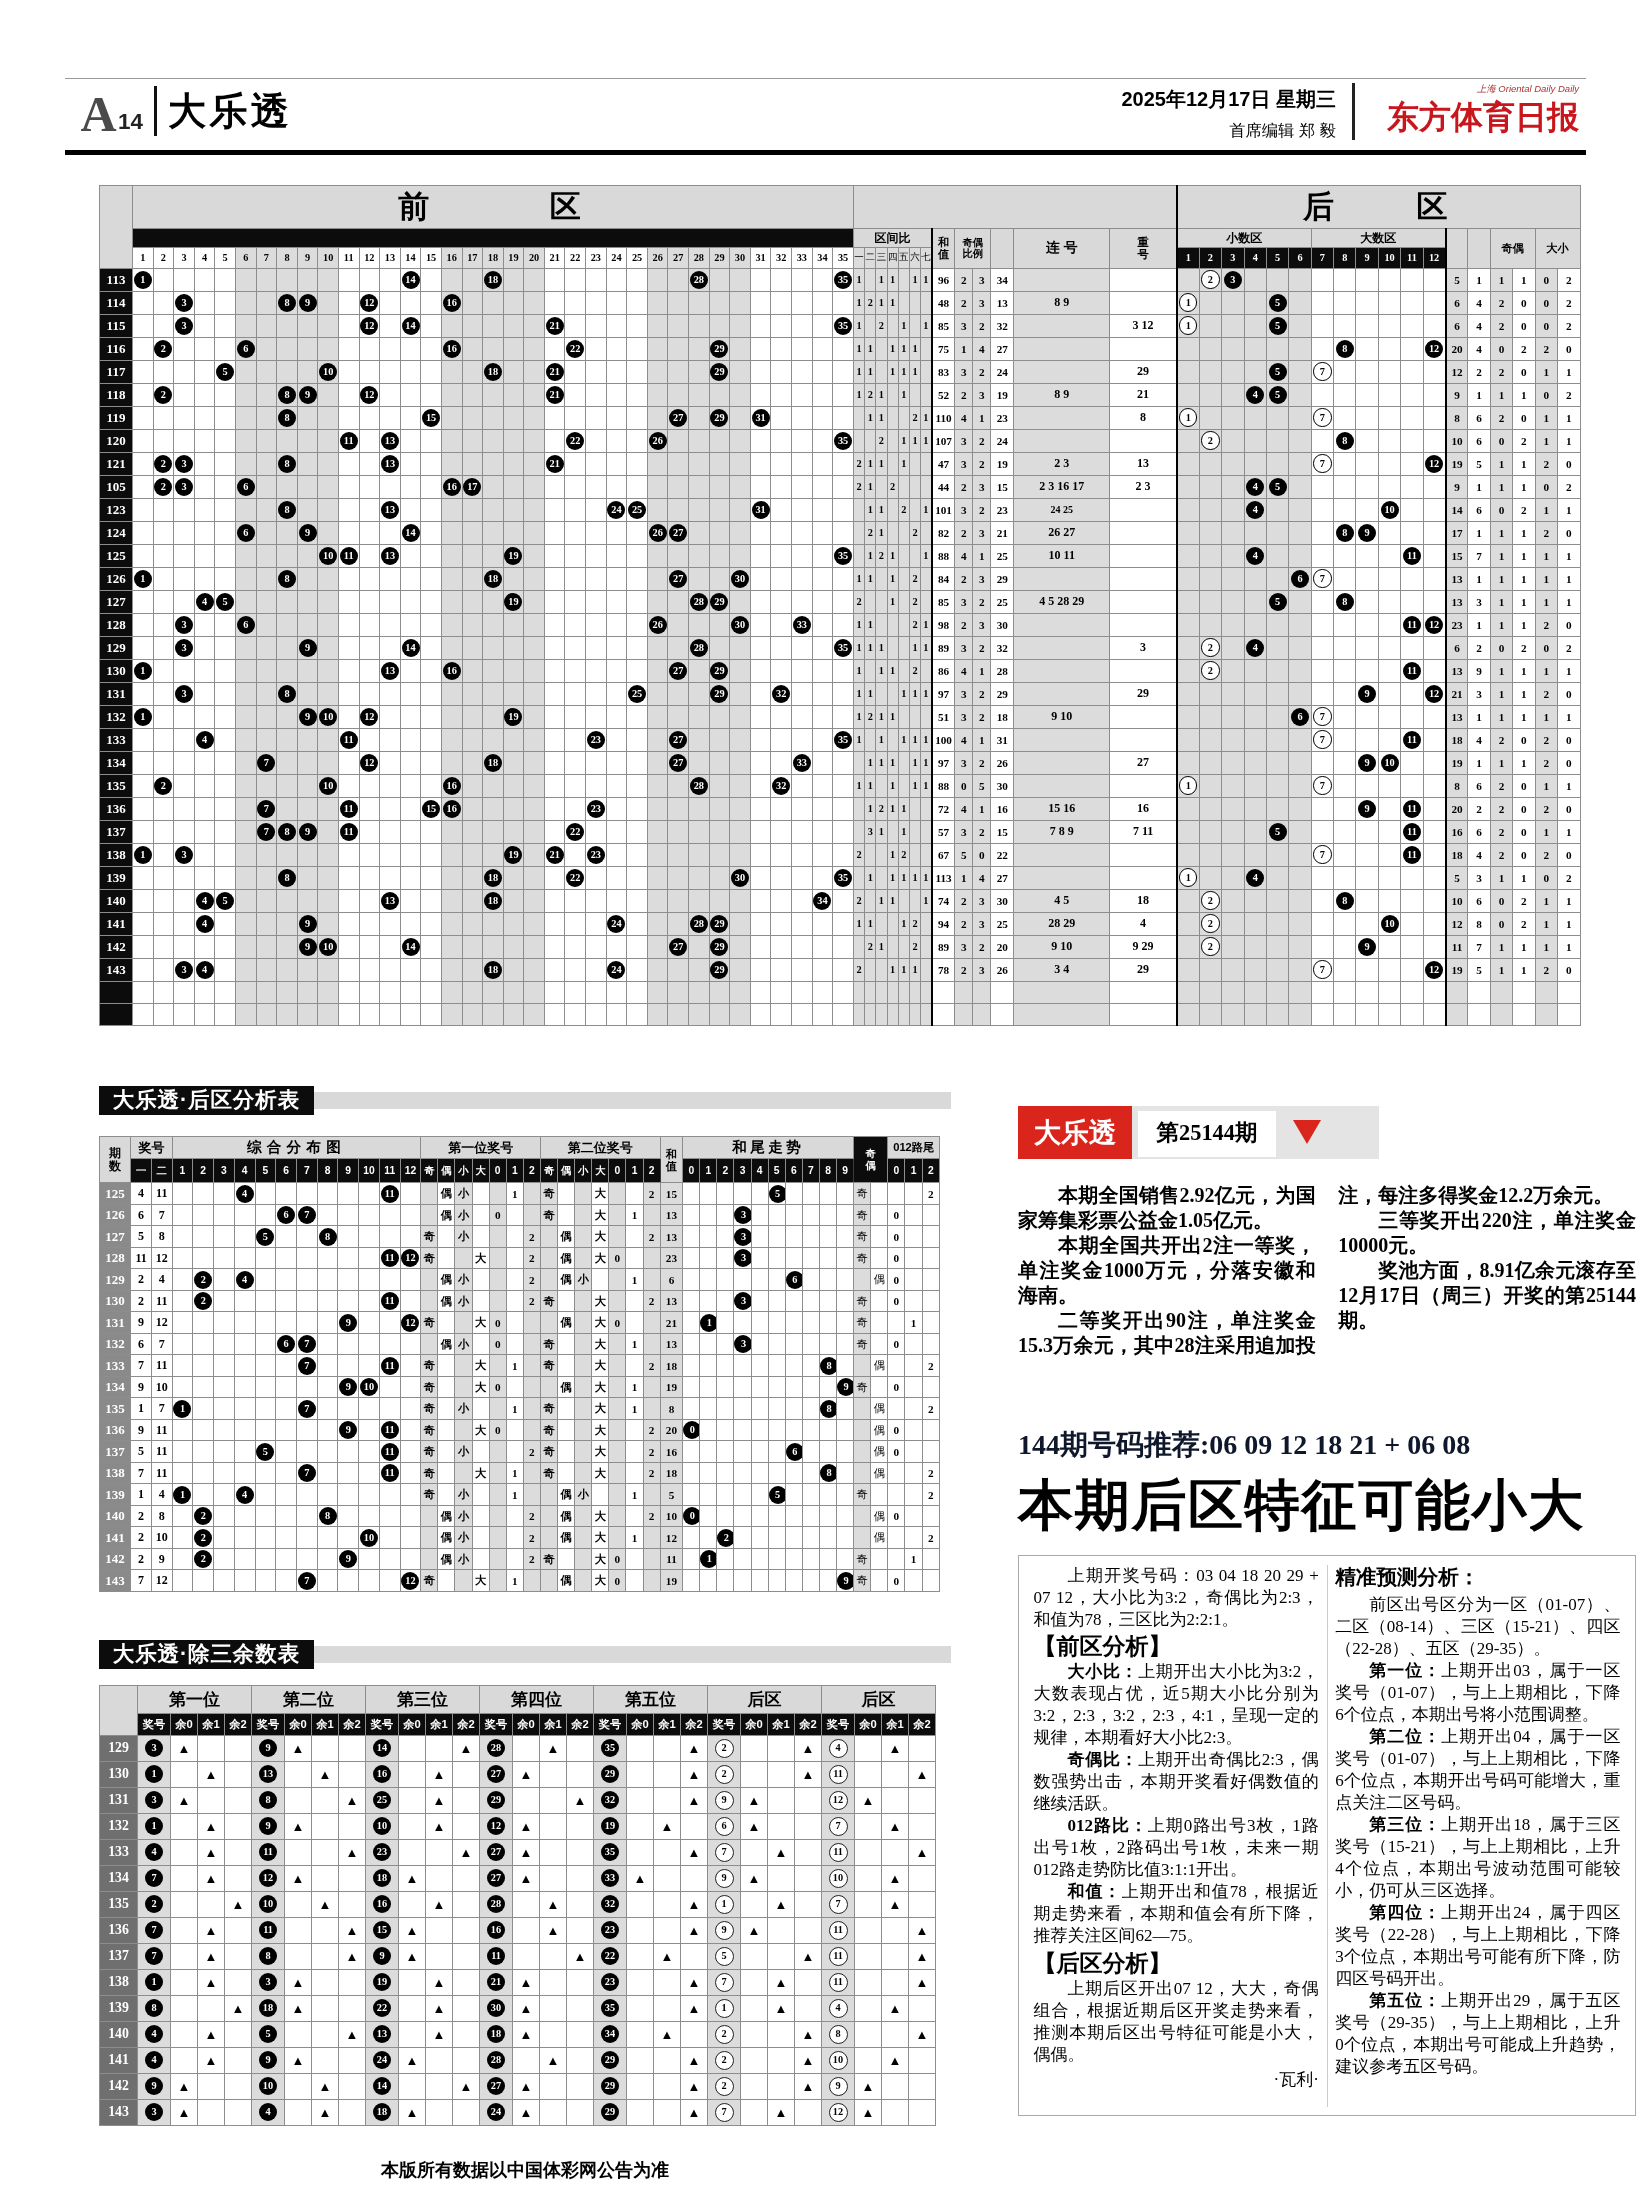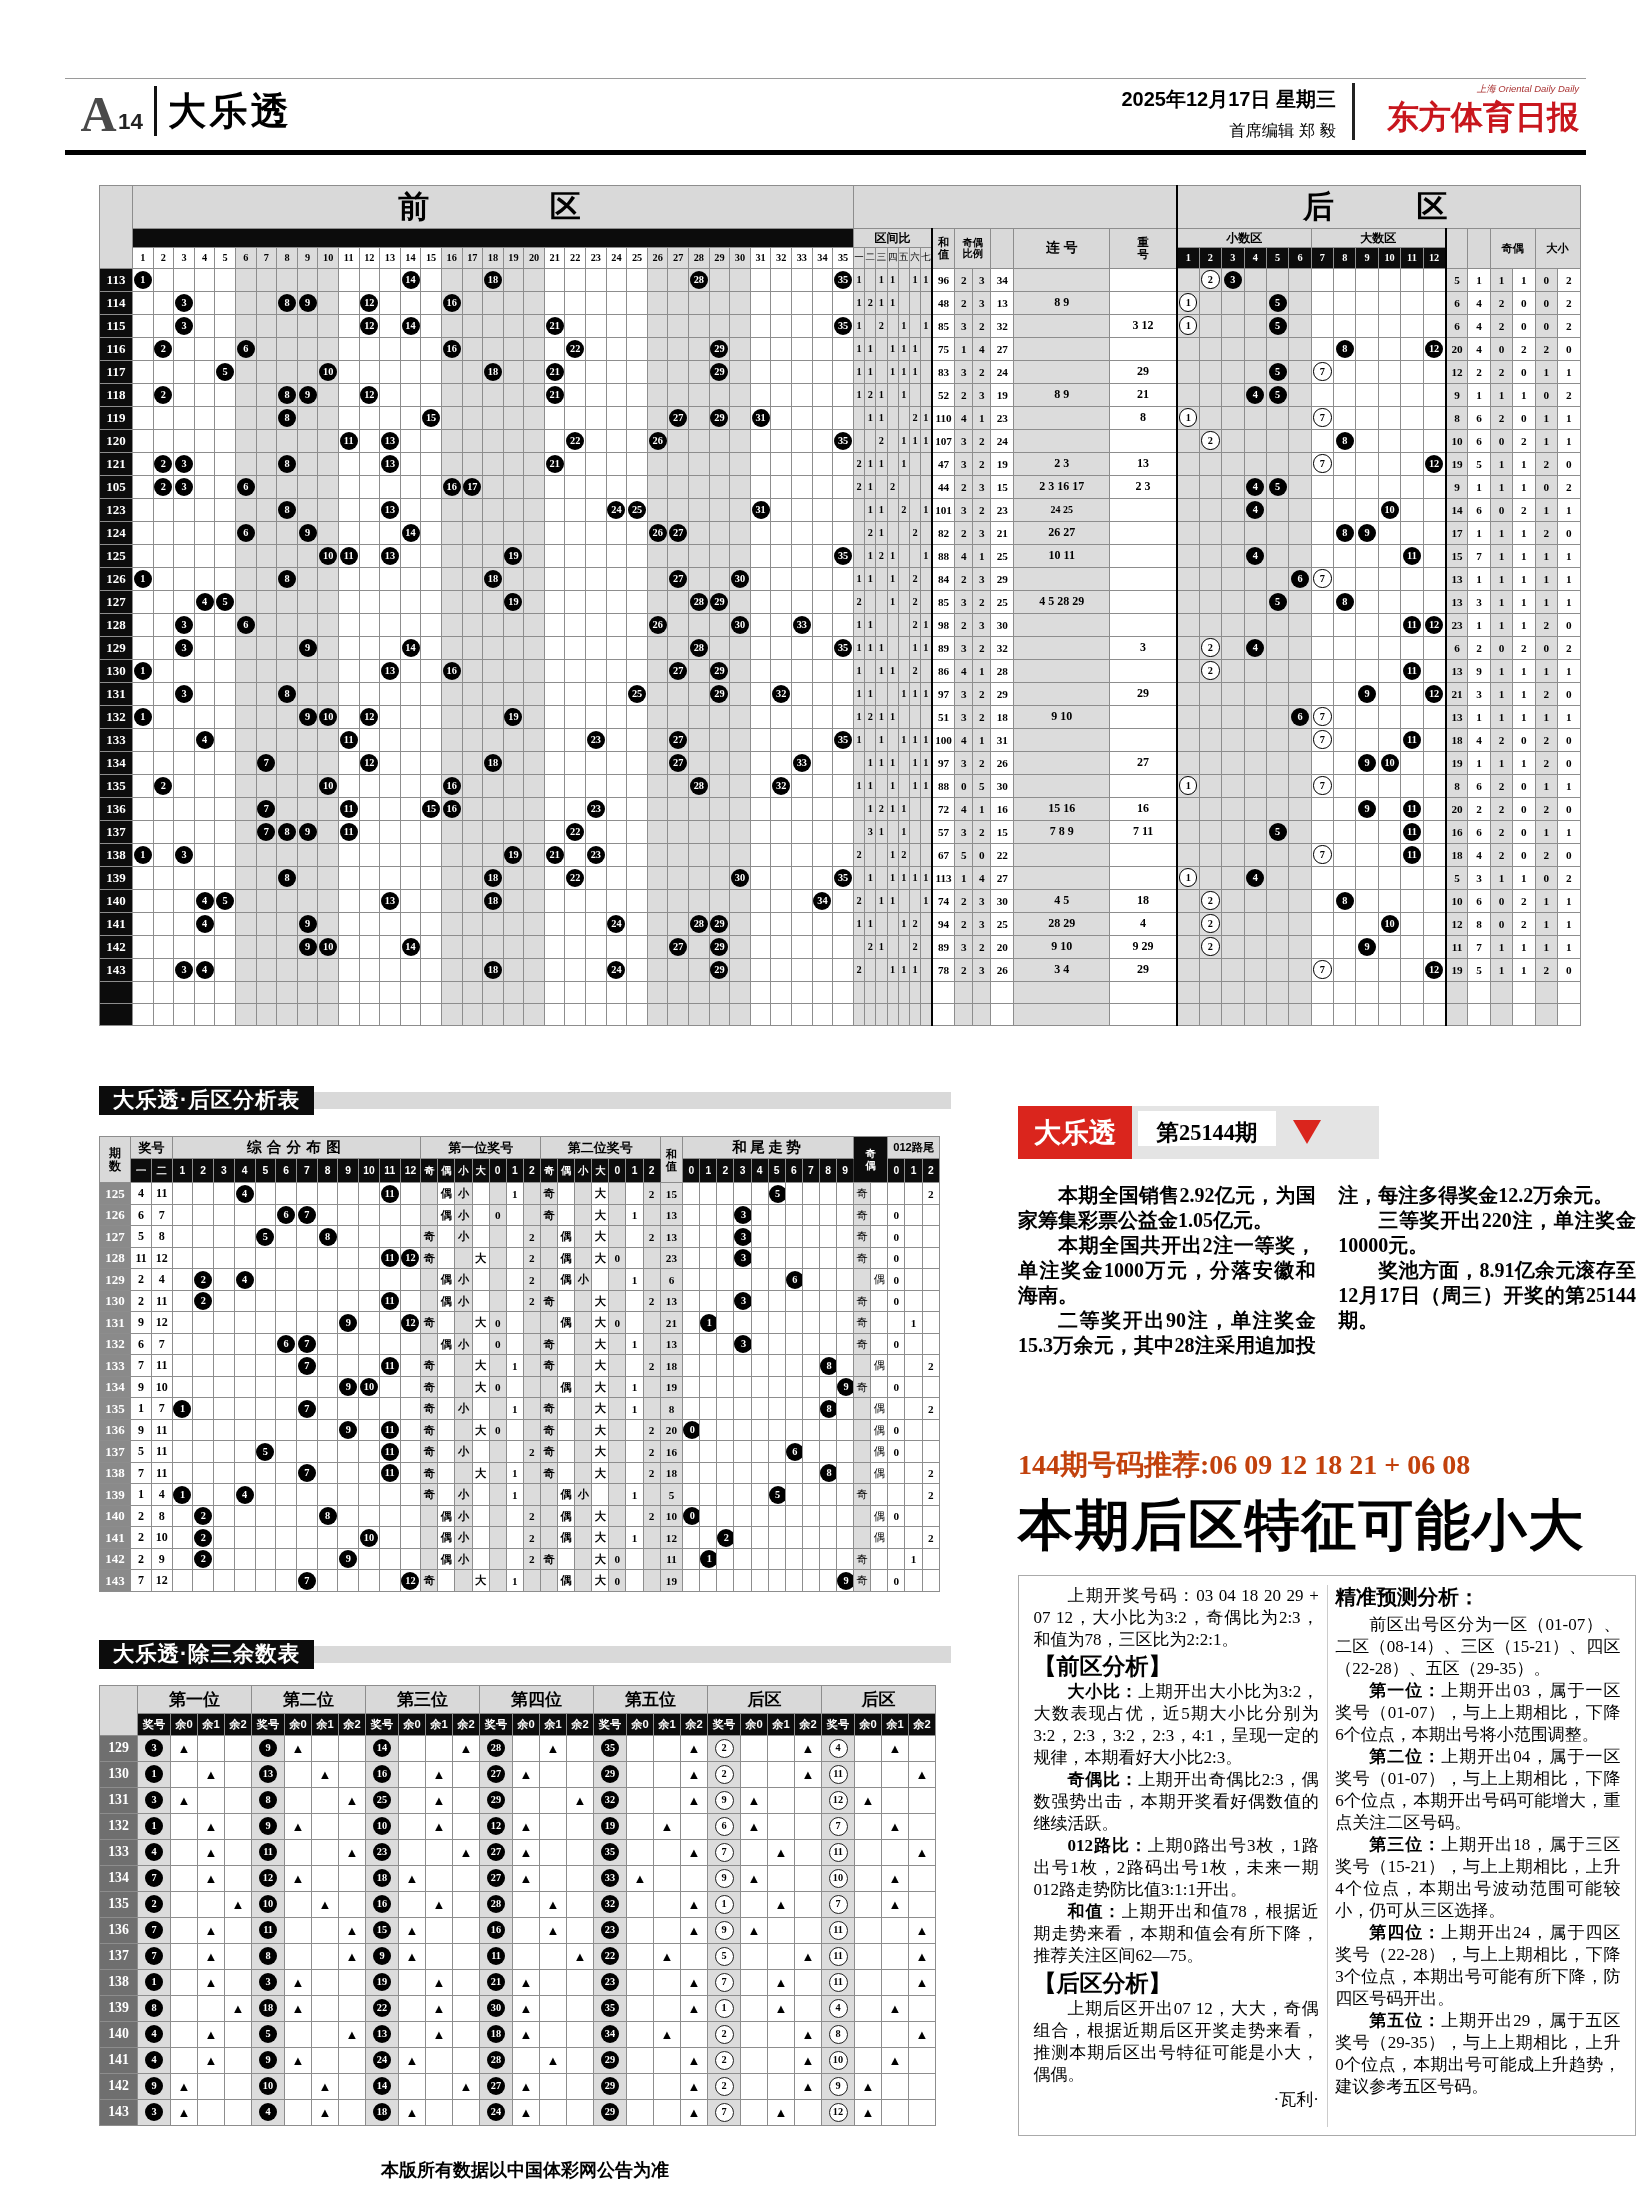--- a/index.html
+++ b/index.html
@@ -37,25 +37,25 @@
   .bl.h{background:#fff;color:#000;border:1.7px solid #000;width:16.3px;height:16.3px;}
   .bl.o{background:#fff;color:#000;border:1.7px solid #222;width:17px;height:17px;}
   .tri{font-size:13px;line-height:1;}
   .ttl{position:absolute;height:29px;}
   .ttl .blackbox{position:absolute;left:0;top:0;height:29px;padding:0 13.8px;background:#0c0c0c;color:#fff;font-size:21.5px;font-weight:bold;line-height:29px;letter-spacing:0.9px;z-index:2;}
   .ttl .greybar{position:absolute;left:198px;right:0;top:6px;height:17px;background:#d9d9d9;}
   
   #panel{position:absolute;left:1018px;top:1106px;width:618px;}
   .pbar{position:relative;height:53px;background:#e4e4e4;width:361px;}
   .pbar .red{position:absolute;left:0;top:0;width:114px;height:53px;background:#da251d;color:#fff;font-size:27.5px;font-weight:bold;line-height:53px;text-align:center;}
-  .pbar .issue{position:absolute;left:120px;top:5.2px;width:138px;height:35px;background:#fff;font-size:22.4px;font-weight:bold;line-height:43px;text-align:center;font-family:"Liberation Serif",serif;}
+  .pbar .issue{position:absolute;left:120px;top:5.2px;width:138px;height:46px;background:#fff;font-size:22.4px;font-weight:bold;line-height:43px;text-align:center;font-family:"Liberation Serif",serif;}
   .pbar .tri2{position:absolute;left:275px;top:13.8px;width:0;height:0;border-left:14.6px solid transparent;border-right:14.6px solid transparent;border-top:24px solid #da251d;}
   .news{margin-top:24px;height:231px;column-count:2;column-gap:22.4px;font-family:"Liberation Serif",serif;font-size:20px;line-height:25px;font-weight:bold;text-align:justify;}
   .news p{margin:0;text-indent:2em;}
-  .recom{margin-top:32px;color:#c2410c;font-size:28px;font-weight:bold;font-family:"Liberation Serif",serif;white-space:nowrap;}
+  .recom{margin-top:12px;color:#0f172a;font-size:28px;font-weight:bold;font-family:"Liberation Serif",serif;white-space:nowrap;}
   .headline{margin-top:5.2px;font-size:55px;font-weight:bold;letter-spacing:1.7px;font-family:"Liberation Serif",serif;white-space:nowrap;}
   .anabox{margin-top:12px;border:0.9px solid #aaa;display:flex;padding:8.6px 6.9px;height:542px;}
   .acol{width:50%;padding:0 7.7px;font-family:"Liberation Serif",serif;font-size:17px;line-height:22px;text-align:justify;}
   .acol p{margin:0;text-indent:2em;}
   .acol .ah{font-size:23px;font-weight:bold;text-indent:0;margin:5.2px 0 3.4px 0;}
   .acol .ah2{font-size:20.6px;font-weight:bold;text-indent:0;margin:1.7px 0 5.2px 0;}
   .acol .by{text-align:right;text-indent:0;margin-top:3.4px;}
   .acol b{font-weight:bold;}
   
   #footnote{position:absolute;left:99px;top:2158px;width:852px;text-align:center;font-size:18px;font-weight:bold;font-family:"Liberation Serif",serif;}

